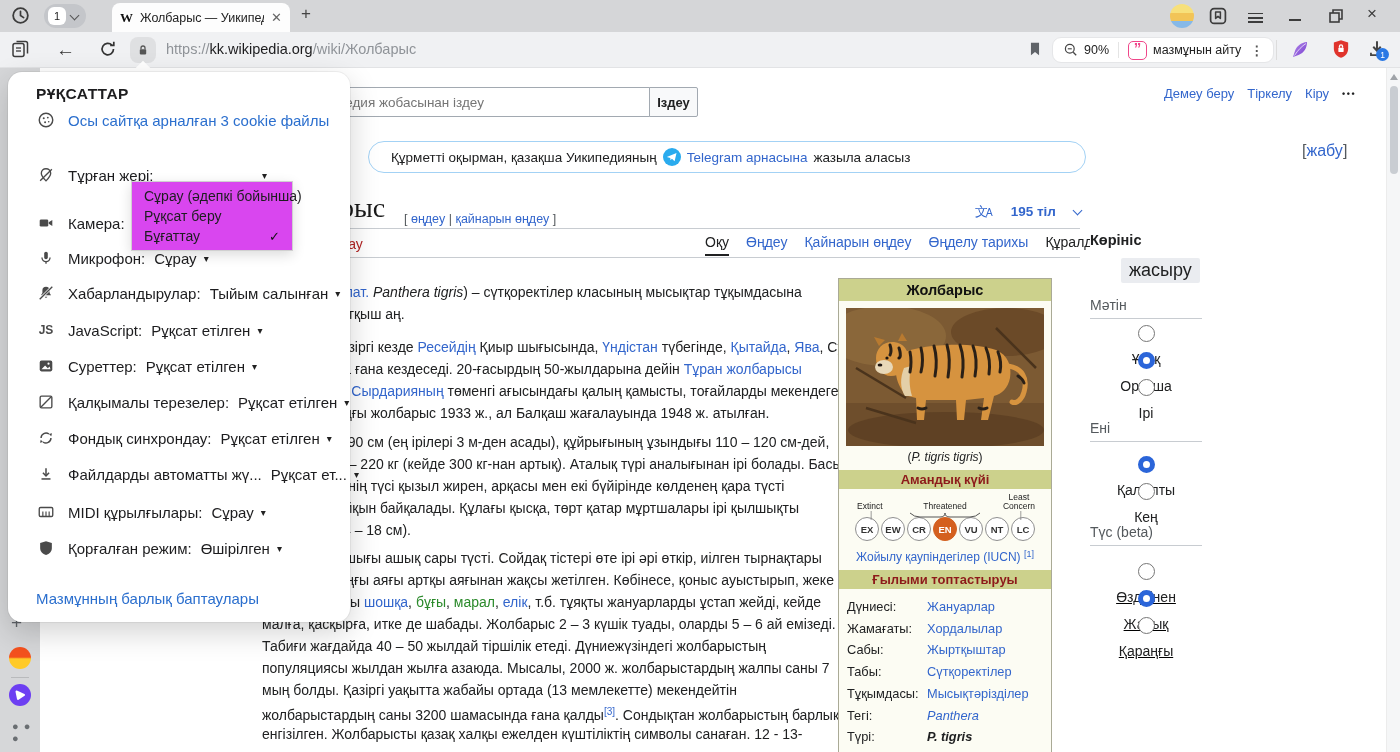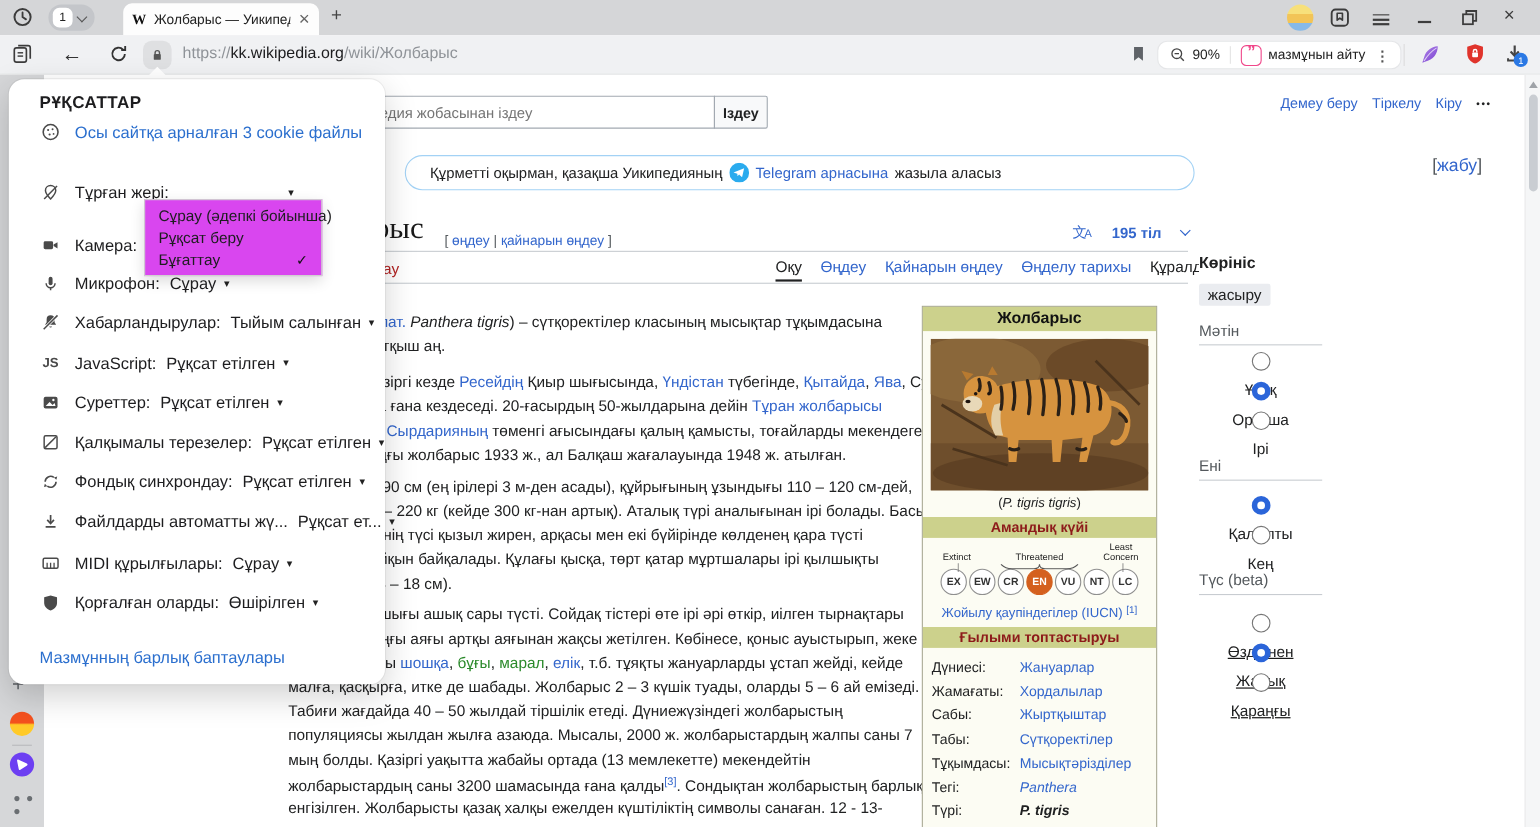--- a/index.html
+++ b/index.html
@@ -86,21 +86,21 @@
   .ibx-rows{padding:7px 8px 4px;}
   .ibx-row{display:flex;font-size:12.8px;line-height:21.7px;}
   .ibx-row .lb{width:80px;color:#202122;flex:none;}
   .ibx-row .vl{color:#3366cc;}
   .ibx-row .vl.it{font-style:italic;}
   .ibx-row .vl.bi{font-style:italic;font-weight:bold;color:#202122;}
   
   .ap{position:absolute;left:1090px;top:164px;width:112px;z-index:2;background:#fff;}
   .ap-head{display:flex;align-items:flex-start;gap:10px;flex-direction:column;}
   .ap-title{font-size:14.5px;font-weight:bold;color:#202122;}
-  .ap-hide{background:#eaecf0;border-radius:2px;padding:2px 8px;font-size:14px;color:#202122;}
+  .ap-hide{background:#eaecf0;border-radius:2px;padding:2px 8px;font-size:18px;color:#202122;margin-left:31px;}
   .ap-sub{margin-top:14px;border-bottom:1px solid #c8ccd1;padding-bottom:5px;color:#54595d;font-size:14px;}
   .ap-opt{height:27px;display:flex;align-items:center;gap:9px;font-size:14px;color:#202122;flex-direction:column;}
   .radio{width:17px;height:17px;border-radius:50%;border:1.6px solid #767676;box-sizing:border-box;background:#fff;flex:none;}
   .radio.sel{border:5.5px solid #2b65d9;}
   
   .sb{position:absolute;left:1386px;top:0;width:14px;height:684px;background:#f5f6f7;border-left:1px solid #ececec;box-sizing:border-box;}
   .sb-up{position:absolute;left:3px;top:6px;width:0;height:0;border-left:4px solid transparent;border-right:4px solid transparent;border-bottom:6px solid #9fa3a8;}
   .sb-thumb{position:absolute;left:3px;top:18px;width:8px;height:88px;border-radius:4px;background:#c9cdd2;}
   
   .ppanel{position:absolute;left:8px;top:72px;width:342px;height:550px;background:#fff;border-radius:14px;box-shadow:0 10px 30px rgba(0,0,0,.18),0 0 0 1px rgba(0,0,0,.05);z-index:60;}
@@ -616,21 +616,21 @@
           <span class="plbl">MIDI құрылғылары:</span>
           <span class="pval">Сұрау</span>
           <span class="pcaret">▾</span>
         </div>
         <div class="prow" style="top: 466px;">
           <span class="pic">
             <svg width="18" height="18" viewBox="0 0 20 20">
               <path d="M10 2.5 L16.5 4.5 V10 C16.5 13.8 13.8 16.6 10 17.8 C6.2 16.6 3.5 13.8 3.5 10 V4.5 Z" fill="#4a4a4a"></path>
             </svg>
           </span>
-          <span class="plbl">Қорғалған оларды:</span>
+          <span class="plbl">Қорғалған режим:</span>
           <span class="pval">Өшірілген</span>
           <span class="pcaret">▾</span>
         </div>
       </div>
     <div class="pmenu" id="permmenu">
         <div class="pmi">
           <span>Сұрау (әдепкі бойынша)</span>
         </div>
         <div class="pmi">
           <span>Рұқсат беру</span>

